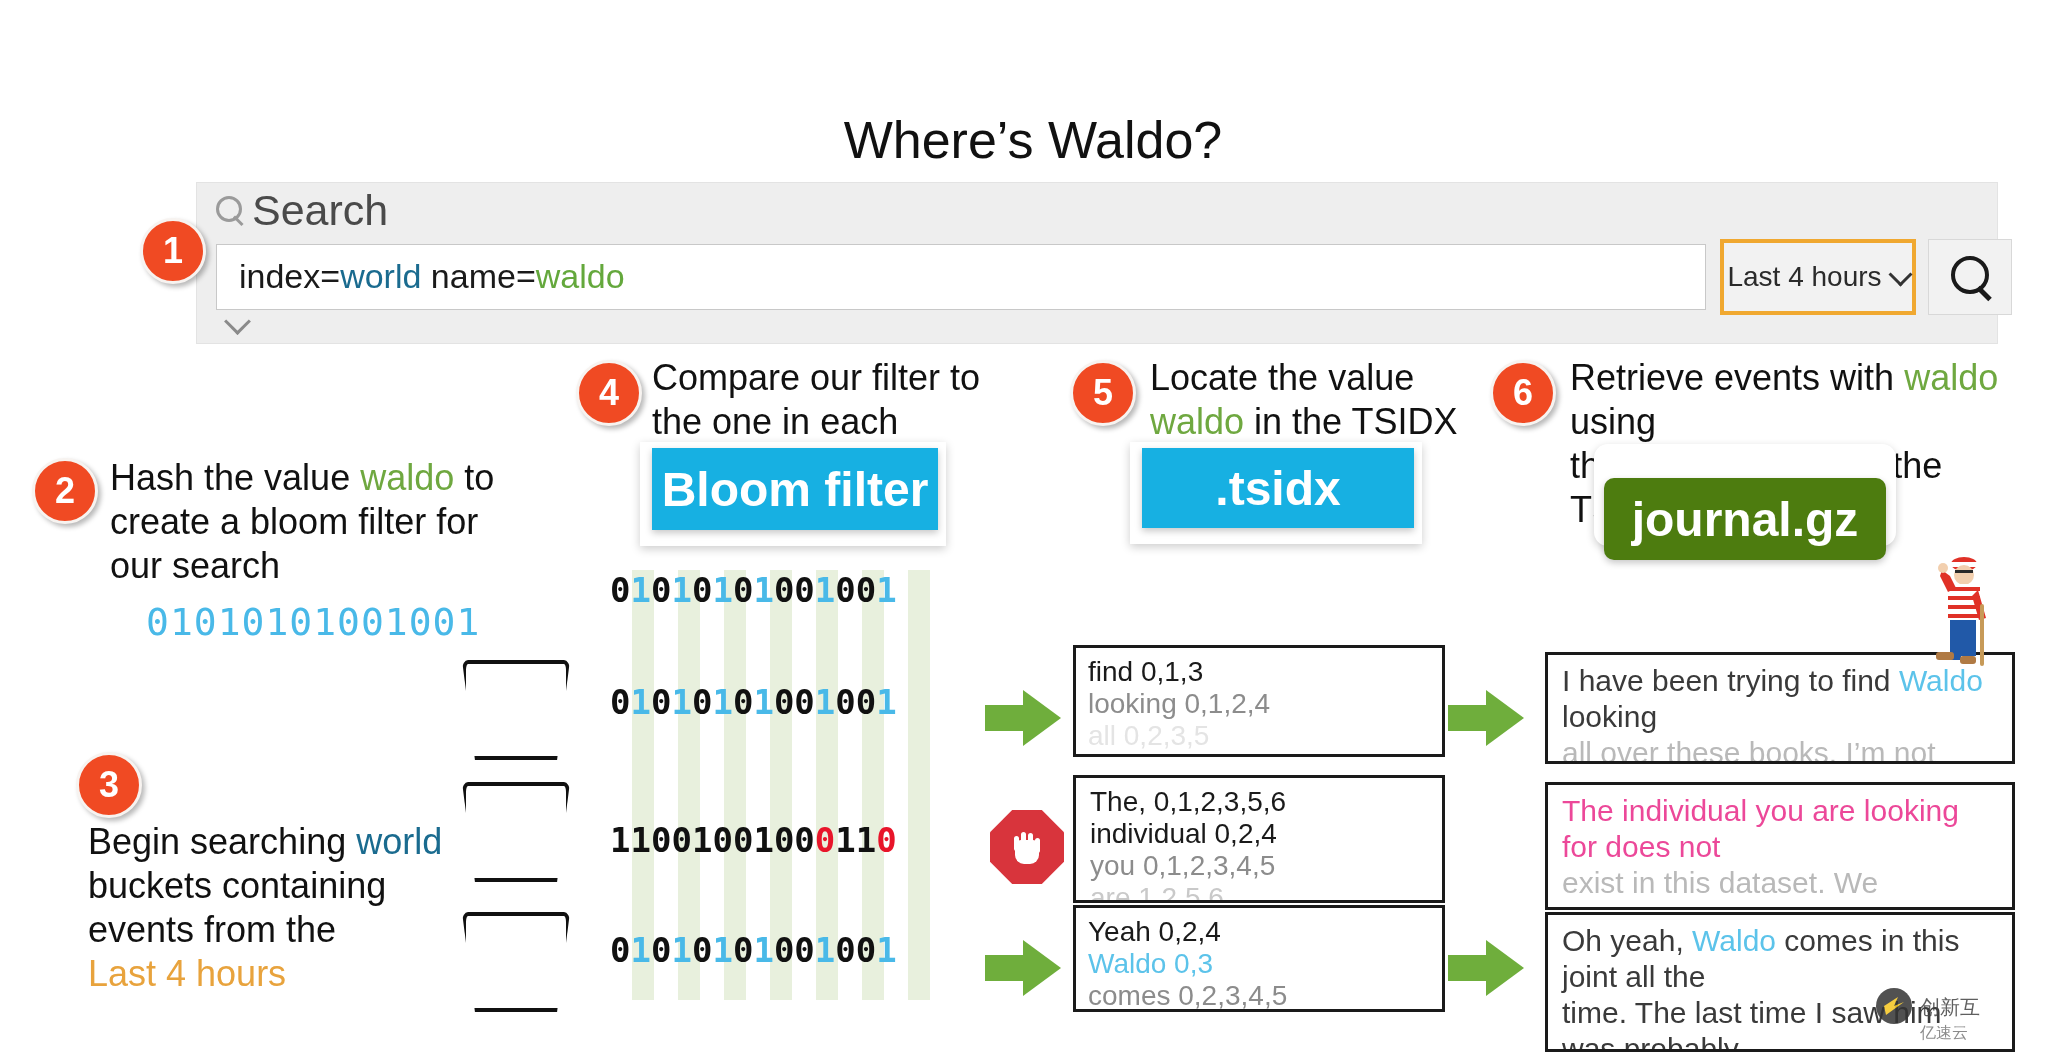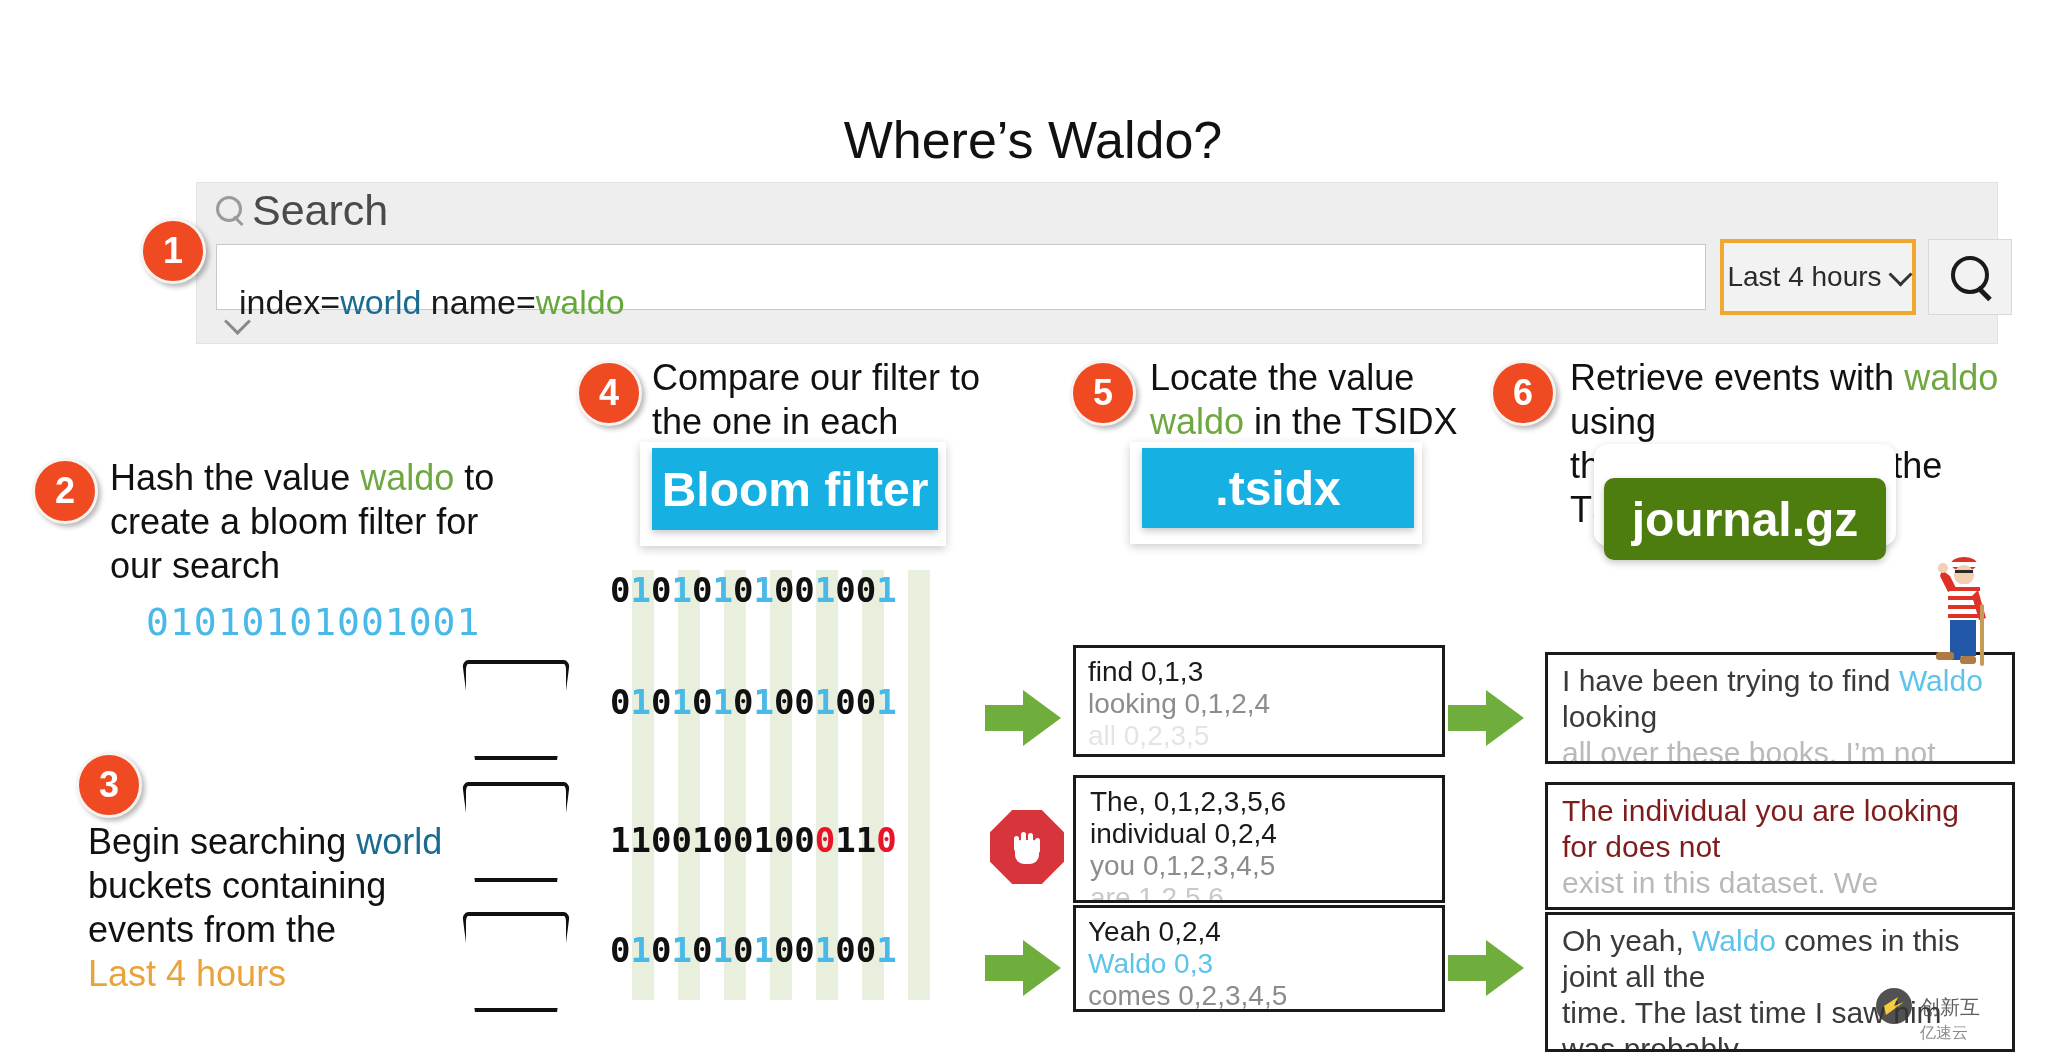--- a/index.html
+++ b/index.html
@@ -42,21 +42,21 @@
     position:absolute;left:252px;top:186px;font-size:43px;color:#4a4a4a;
   }
   .queryrow{
     position:absolute;left:216px;top:244px;width:1762px;height:66px;
   }
   .querybox{
     position:absolute;left:0;top:0;width:1490px;height:66px;
     background:#ffffff;border:1px solid #c8c8c8;box-sizing:border-box;
   }
   .querytext{
-    position:absolute;left:22px;top:12px;font-size:34px;color:#1a1a1a;white-space:nowrap;margin-top:26px;
+    position:absolute;left:22px;top:12px;font-size:34px;color:#1a1a1a;white-space:nowrap;
   }
   .q-blue{color:#1a6b8f;}
   .q-green{color:#64a83c;}
   .timepick{
     position:absolute;left:1504px;top:-5px;width:196px;height:76px;
     background:#f2f2f2;border:4px solid #f0a830;box-sizing:border-box;
     display:flex;align-items:center;justify-content:center;gap:10px;
   }
   .timepick span{font-size:28px;color:#2b2b2b;}
   .chev{
@@ -307,21 +307,21 @@
     <div class="shaft"></div>
       <div class="head"></div>
   </div>
 
   <div id="event-boxes">
       <div class="ebox" style="left: 1545px; top: 652px; width: 470px; height: 112px;">
         <div class="eline" style="color: rgb(58, 58, 58);"><span>I have been trying to find </span><span style="color: rgb(92, 195, 234);">Waldo</span><span> looking</span></div>
         <div class="eline" style="color: rgb(185, 185, 185);"><span>all over these books. I’m not sure I’ll</span></div>
       </div>
       <div class="ebox" style="left: 1545px; top: 782px; width: 470px; height: 128px;">
-        <div class="eline" style="color: #7f1d1d;"><span>The individual you are looking for does not</span></div>
+        <div class="eline" style="color: #ec4899;"><span>The individual you are looking for does not</span></div>
         <div class="eline" style="color: rgb(185, 185, 185);"><span>exist in this dataset. We banished him. He</span></div>
       </div>
       <div class="ebox" style="left: 1545px; top: 912px; width: 470px; height: 140px;">
         <div class="eline" style="color: rgb(58, 58, 58);"><span>Oh yeah, </span><span style="color: rgb(92, 195, 234);">Waldo</span><span> comes in this joint all the</span></div>
         <div class="eline" style="color: rgb(58, 58, 58);"><span>time. The last time I saw him was probably</span></div>
       </div>
     </div>
 
   <svg class="waldo" viewBox="0 0 86 126">
     <ellipse cx="44" cy="16" rx="13" ry="7" fill="#e03127"></ellipse>

